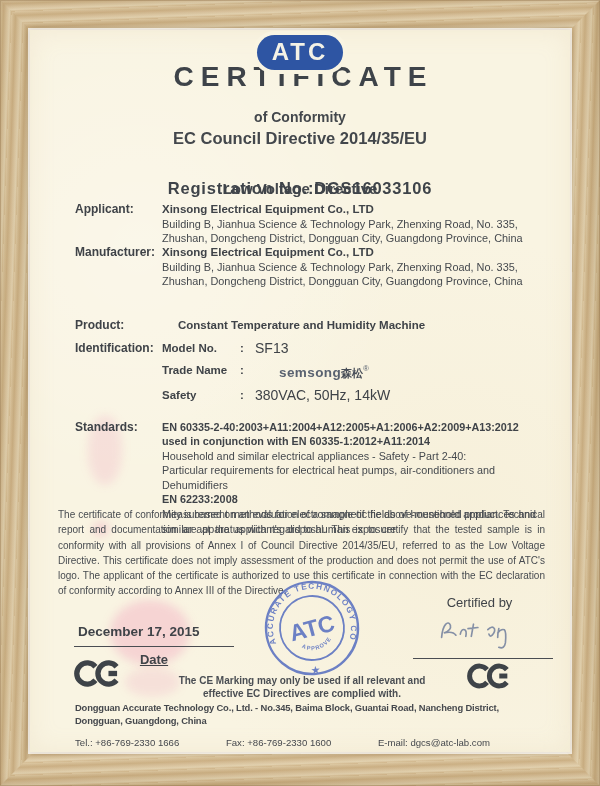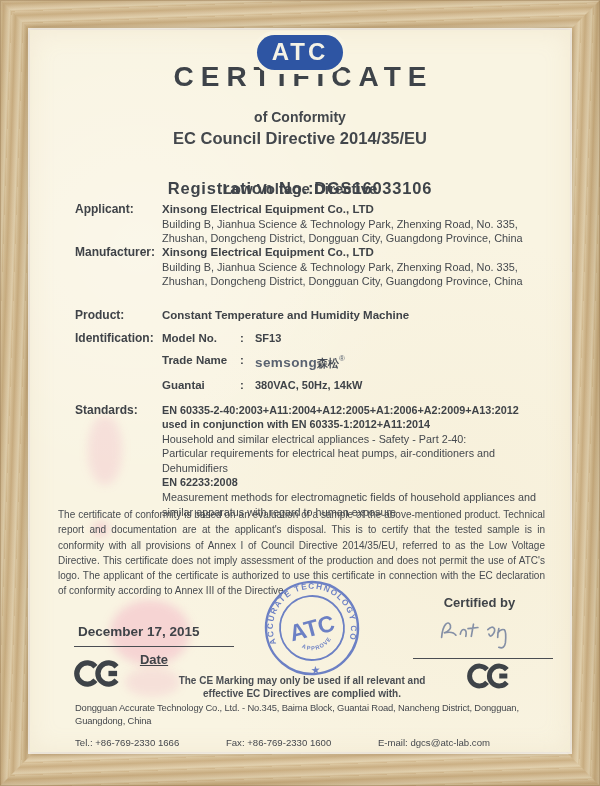--- a/index.html
+++ b/index.html
@@ -45,48 +45,48 @@
   .sub2{top:99px;font-size:16.5px;color:#43474c;}
   .sub3{top:124px;font-size:15px;color:#43474c;margin-top:26px;}
   .regno{top:149px;font-size:16.5px;letter-spacing:.8px;color:#3e4349;}
   
   .content-flow{position:absolute;top:172px;left:45px;right:26px;color:#3f4348;}
   .frow{display:grid;grid-template-columns:87px 1fr;}
   .flabel{font-weight:bold;font-size:12px;line-height:14px;}
   .fname{font-weight:bold;font-size:11.5px;line-height:14px;}
   .faddr{font-size:10.9px;line-height:14px;margin-top:1px;color:#45494e;}
   .mb-applicant{margin-bottom:0;}
-  .mb-manufacturer{margin-bottom:20px;}
-  .mb-product{margin-bottom:9px;}
+  .mb-manufacturer{margin-bottom:30px;}
+  .mb-product{margin-bottom:9px;gap:16px;}
   .idrow{display:grid;grid-template-columns:78px 15px 1fr;margin-bottom:7.5px;}
   .idlabel{font-weight:bold;font-size:11.5px;line-height:14px;}
   .idsep{font-weight:bold;font-size:11.5px;line-height:14px;}
-  .idval{font-weight:bold;font-size:11px;line-height:14px;}
-  .brand{font-size:13.5px;font-weight:bold;letter-spacing:.4px;color:#596270;}
+  .idval{font-weight:normal;font-size:14px;line-height:14px;}
+  .brand{font-size:13.5px;font-weight:bold;letter-spacing:.4px;color:#596270;margin-left:24px;}
   .brand-cjk{font-size:11px;font-weight:bold;color:#474d57;}
   .brand-reg{font-size:8px;vertical-align:super;color:#596270;}
-  .std-margin{margin-top:3px;}
+  .std-margin{margin-top:10px;}
   .stdline{font-size:10.8px;line-height:14.6px;color:#45494e;}
   .stdline.bold{color:#3f4348;}
   
   .decl{top:477px;left:28px;right:25px;width:auto;font-size:10px;font-weight:normal;line-height:15.3px;
     text-align:justify;color:#474b50;}
   
-  .certified{left:383px;top:565px;width:133px;text-align:center;font-size:13px;font-weight:bold;color:#3f4348;}
+  .certified{left:383px;top:565px;width:133px;text-align:center;font-size:13px;font-weight:normal;color:#3f4348;}
   .sig-svg{left:393px;top:581px;width:112px;height:44px;}
   .sig-line{left:383px;top:628px;width:140px;border-top:1.5px solid #4a4d52;height:0;}
   .date-value{left:48px;top:594px;width:160px;text-align:left;font-size:13.5px;font-weight:bold;color:#3f4348;}
   .date-line{left:44px;top:616px;width:160px;border-top:1.5px solid #4a4d52;height:0;}
   .date-label{left:44px;top:622px;width:160px;text-align:center;font-size:13px;font-weight:bold;color:#3f4348;text-decoration:underline;}
   .stamp-box{left:232px;top:548px;width:100px;height:100px;opacity:.82;transform:rotate(-5deg);}
   .ce-note{left:138px;top:645px;width:268px;text-align:center;font-size:10px;font-weight:bold;line-height:12.8px;color:#4a4e53;}
   .ce-left{left:44px;top:625px;width:47px;height:37px;}
   .ce-right{left:437px;top:629px;width:44px;height:34px;}
   
-  .foot-company{left:45px;top:671px;width:452px;font-size:9.4px;font-weight:normal;line-height:13px;letter-spacing:-.15px;color:#45484d;}
+  .foot-company{left:45px;top:671px;width:452px;font-size:9.4px;font-weight:bold;line-height:13px;letter-spacing:-.15px;color:#45484d;}
   .foot-contacts{left:45px;top:707px;width:415px;display:flex;justify-content:space-between;font-size:9.6px;font-weight:normal;color:#45484d;}
   
   .smudge{position:absolute;border-radius:50%;filter:blur(5px);pointer-events:none;}
   .sm1{left:80px;top:570px;width:80px;height:65px;background:rgba(233,85,155,.20);}
   .sm2{left:58px;top:385px;width:34px;height:70px;background:rgba(233,85,155,.13);}
   .sm3{left:95px;top:638px;width:55px;height:28px;background:rgba(233,85,155,.12);}
   .sm4{left:63px;top:492px;width:16px;height:14px;background:rgba(233,85,155,.22);}
   svg{display:block;width:100%;height:100%;}
 </style>
 </head>
@@ -143,21 +143,21 @@
           <span class="idval">SF13</span>
         </div>
         <div class="idrow">
           <span class="idlabel">Trade Name</span>
           <span class="idsep">:</span>
           <span>
             <span class="brand">semsong</span><span class="brand-cjk">森松</span><span class="brand-reg">®</span>
           </span>
         </div>
         <div class="idrow">
-          <span class="idlabel">Guantai</span>
+          <span class="idlabel">Safety</span>
           <span class="idsep">:</span>
           <span class="idval">380VAC, 50Hz, 14kW</span>
         </div>
       </div>
     </div>
 
     <div class="frow std-margin">
       <div class="flabel">Standards:</div>
       <div>
         <div class="stdline bold">EN 60335-2-40:2003+A11:2004+A12:2005+A1:2006+A2:2009+A13:2012 used in conjunction with EN 60335-1:2012+A11:2014</div>

